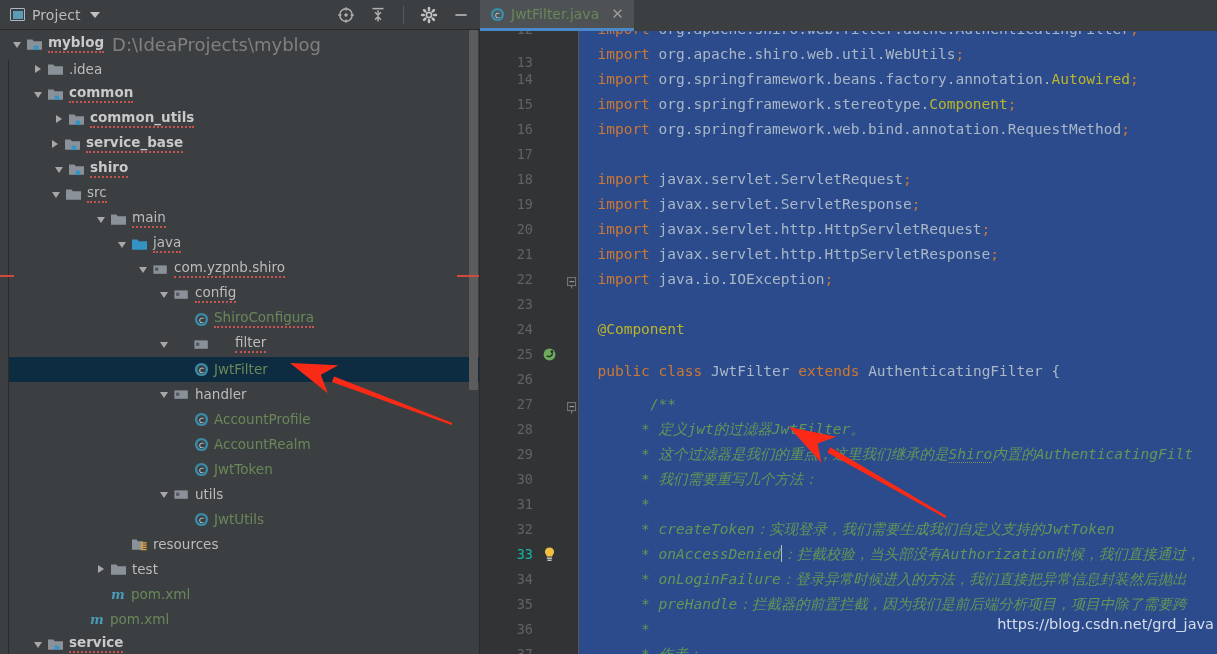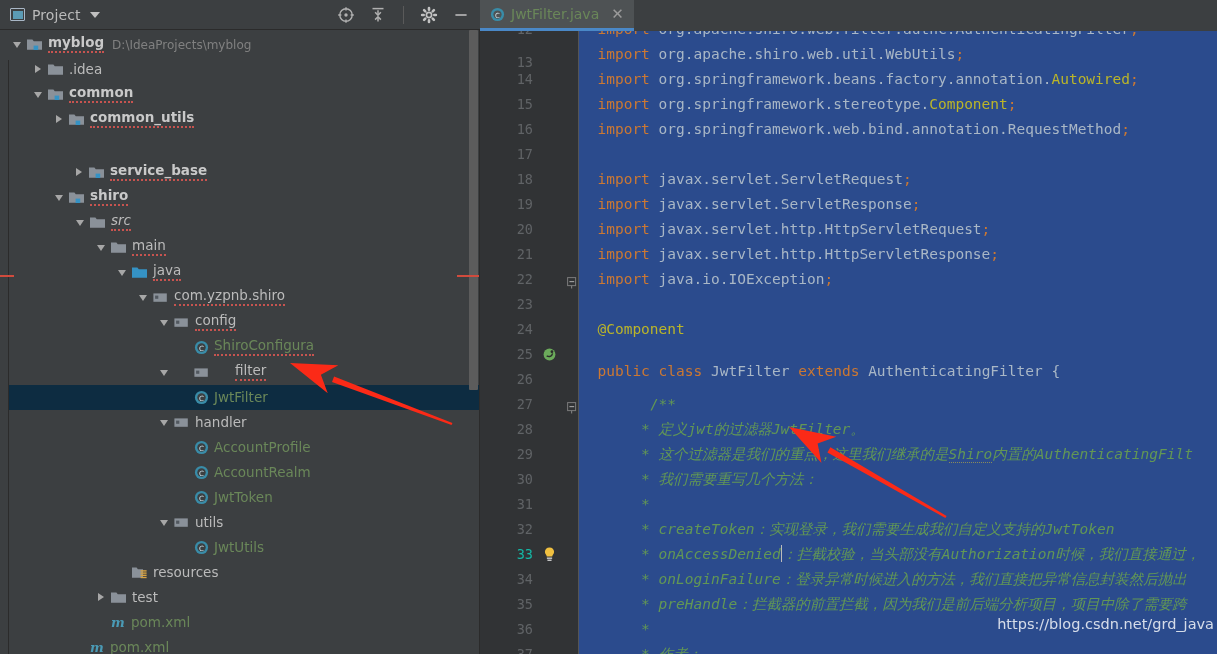--- a/index.html
+++ b/index.html
@@ -134,21 +134,21 @@
     border-left: 4.5px solid transparent;
     border-right: 4.5px solid transparent;
   }
   .ico { flex: none; margin-right: 5px; display: block; }
   .lbl { line-height: 1; }
   .lbl.bold { font-weight: bold; color: #c9c9c9; }
   .lbl.green { color: #6a8759; }
   .lbl.plain { color: #bbbbbb; }
   .path {
     color: #808080;
-    font-size: 12px;
+    font-size: 18px;
     margin-left: 8px;
   }
   .squig {
     border-bottom: 2px dotted #c75450;
     padding-bottom: 1px;
   }
 
   
   #right-pane {
     position: relative;
@@ -374,37 +374,37 @@
             <span class="lbl bold squig">common</span>
           </div>
           <div class="row" style="padding-left: 52px;">
             <span class="twisty closed"></span>
             <svg width="17" height="15" viewBox="0 0 17 15" class="ico">
               <path d="M1 2.6h5.4l1.4 1.7H16v8.4H1z" fill="#8a9199"></path>
               <rect x="7.6" y="8.6" width="4.6" height="4.4" fill="#3592c4"></rect>
             </svg>
             <span class="lbl bold squig">common_utils</span>
           </div>
-          <div class="row" style="padding-left: 72px; margin-top: 28px;">
+          <div class="row" style="padding-left: 48px;">
             <span class="twisty closed"></span>
             <svg width="17" height="15" viewBox="0 0 17 15" class="ico">
               <path d="M1 2.6h5.4l1.4 1.7H16v8.4H1z" fill="#8a9199"></path>
               <rect x="7.6" y="8.6" width="4.6" height="4.4" fill="#3592c4"></rect>
             </svg>
             <span class="lbl bold squig">service_base</span>
           </div>
           <div class="row" style="padding-left: 52px;">
             <span class="twisty open"></span>
             <svg width="17" height="15" viewBox="0 0 17 15" class="ico">
               <path d="M1 2.6h5.4l1.4 1.7H16v8.4H1z" fill="#8a9199"></path>
               <rect x="7.6" y="8.6" width="4.6" height="4.4" fill="#3592c4"></rect>
             </svg>
             <span class="lbl bold squig">shiro</span>
           </div>
-          <div class="row" style="padding-left: 73px; font-style: italic;">
+          <div class="row" style="padding-left: 49px;">
             <span class="twisty open"></span>
             <svg width="17" height="15" viewBox="0 0 17 15" class="ico">
               <path d="M1 2.6h5.4l1.4 1.7H16v8.4H1z" fill="#8a9199"></path>
             </svg>
             <span class="lbl plain squig">src</span>
           </div>
           <div class="row" style="padding-left: 94px;">
             <span class="twisty open"></span>
             <svg width="17" height="15" viewBox="0 0 17 15" class="ico">
               <path d="M1 2.6h5.4l1.4 1.7H16v8.4H1z" fill="#8a9199"></path>

